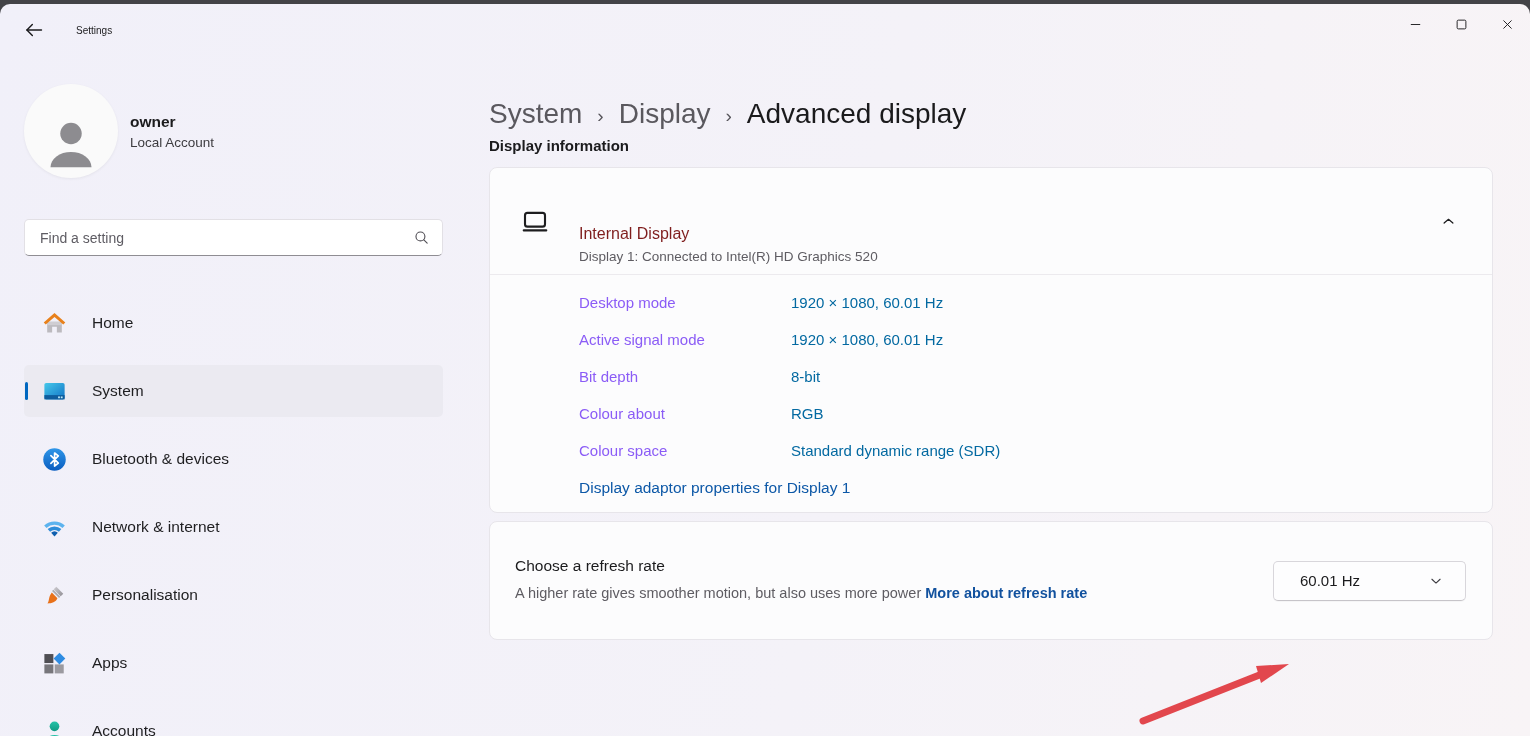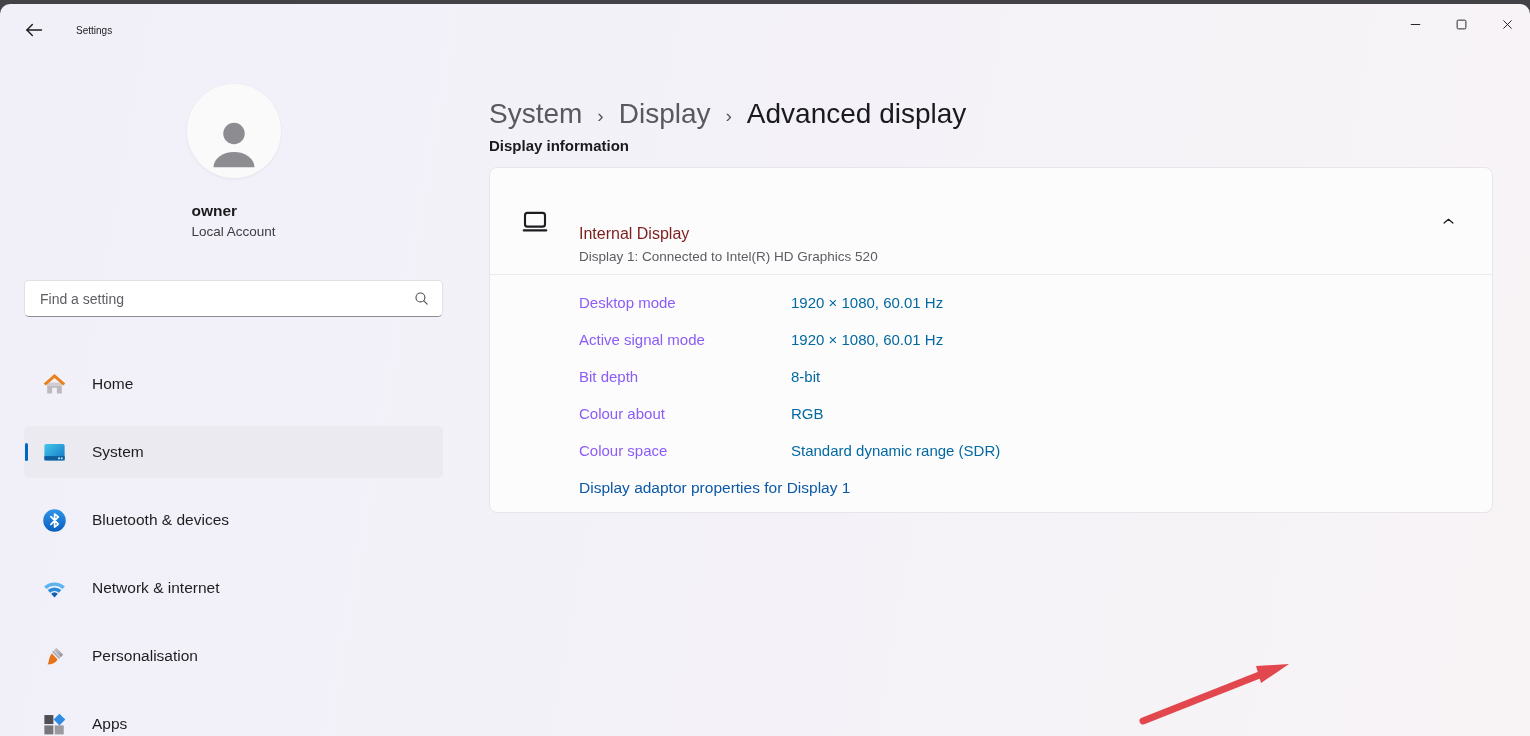--- a/index.html
+++ b/index.html
@@ -19,21 +19,21 @@
   .caption-btns { margin-left:auto; display:flex; height:100%; }
   .caption-btn { width:46px; height:40px; display:flex; align-items:center; justify-content:center; cursor:pointer; }
   .caption-btn svg { width:15px; height:15px; }
 
   
   .body-row { display:flex; height:680px; }
   .sidebar { width:467px; padding:0 24px; flex-shrink:0; }
   .main { flex:1; padding:0 37px 0 22px; }
 
   
-  .user-row { display:flex; align-items:center; gap:24px; margin-top:28px;flex-direction:column; }
+  .user-row { display:flex; align-items:center; gap:12px; margin-top:28px; }
   .avatar { width:94px; height:94px; border-radius:50%; background:#fafafa; display:flex; align-items:flex-end; justify-content:center; overflow:hidden; box-shadow:0 1px 3px rgba(0,0,0,.06); }
   .avatar svg { width:56px; height:56px; margin-bottom:6px; }
   .user-name { font-size:15.5px; font-weight:700; color:#1b1b1d; }
   .user-type { font-size:13.5px; color:#3d3c40; margin-top:4px; }
 
   .search-box { margin-top:41px; height:37px; background:#ffffff; border:1px solid #e2e0e5; border-bottom:1px solid #8f8d93; border-radius:5px; display:flex; align-items:center; padding:0 12px 0 15px; }
   .search-box input { flex:1; border:none; outline:none; font-size:14px; color:#0f766e; background:transparent; font-family:inherit; }
   .search-box input::placeholder { color:#5e5c63; }
   .search-box svg { width:17px; height:17px; flex-shrink:0; }
 
@@ -282,20 +282,36 @@
             <span class="detail-value">RGB</span>
           </div>
           <div class="detail-row">
             <span class="detail-label">Colour space</span>
             <span class="detail-value">Standard dynamic range (SDR)</span>
           </div>
           <span class="adaptor-link">Display adaptor properties for Display 1</span>
         </div>
       </div>
 
+      <div class="card refresh-card">
+        <div class="refresh-text">
+          <div class="refresh-title">Choose a refresh rate</div>
+          <div class="refresh-desc">
+            <span>A higher rate gives smoother motion, but also uses more power</span>
+            <span> </span>
+            <span class="refresh-link">More about refresh rate</span>
+          </div>
+        </div>
+        <div class="dropdown">
+          <span class="dropdown-value">60.01 Hz</span>
+          <svg viewBox="0 0 24 24" fill="none" stroke="#3c3b40" stroke-width="1.9" stroke-linecap="round" stroke-linejoin="round">
+              <path d="M5 9 L12 15.5 L19 9"></path>
+            </svg>
+        </div>
+      </div>
 
     </div>
   </div>
 </div>
 
 <svg class="arrow-overlay" viewBox="0 0 1530 736">
   <line x1="1143" y1="721" x2="1262" y2="674" stroke="#e2474d" stroke-width="7" stroke-linecap="round"></line>
   <polygon points="1289,664 1261,683 1256,666" fill="#e2474d"></polygon>
 </svg>
 

